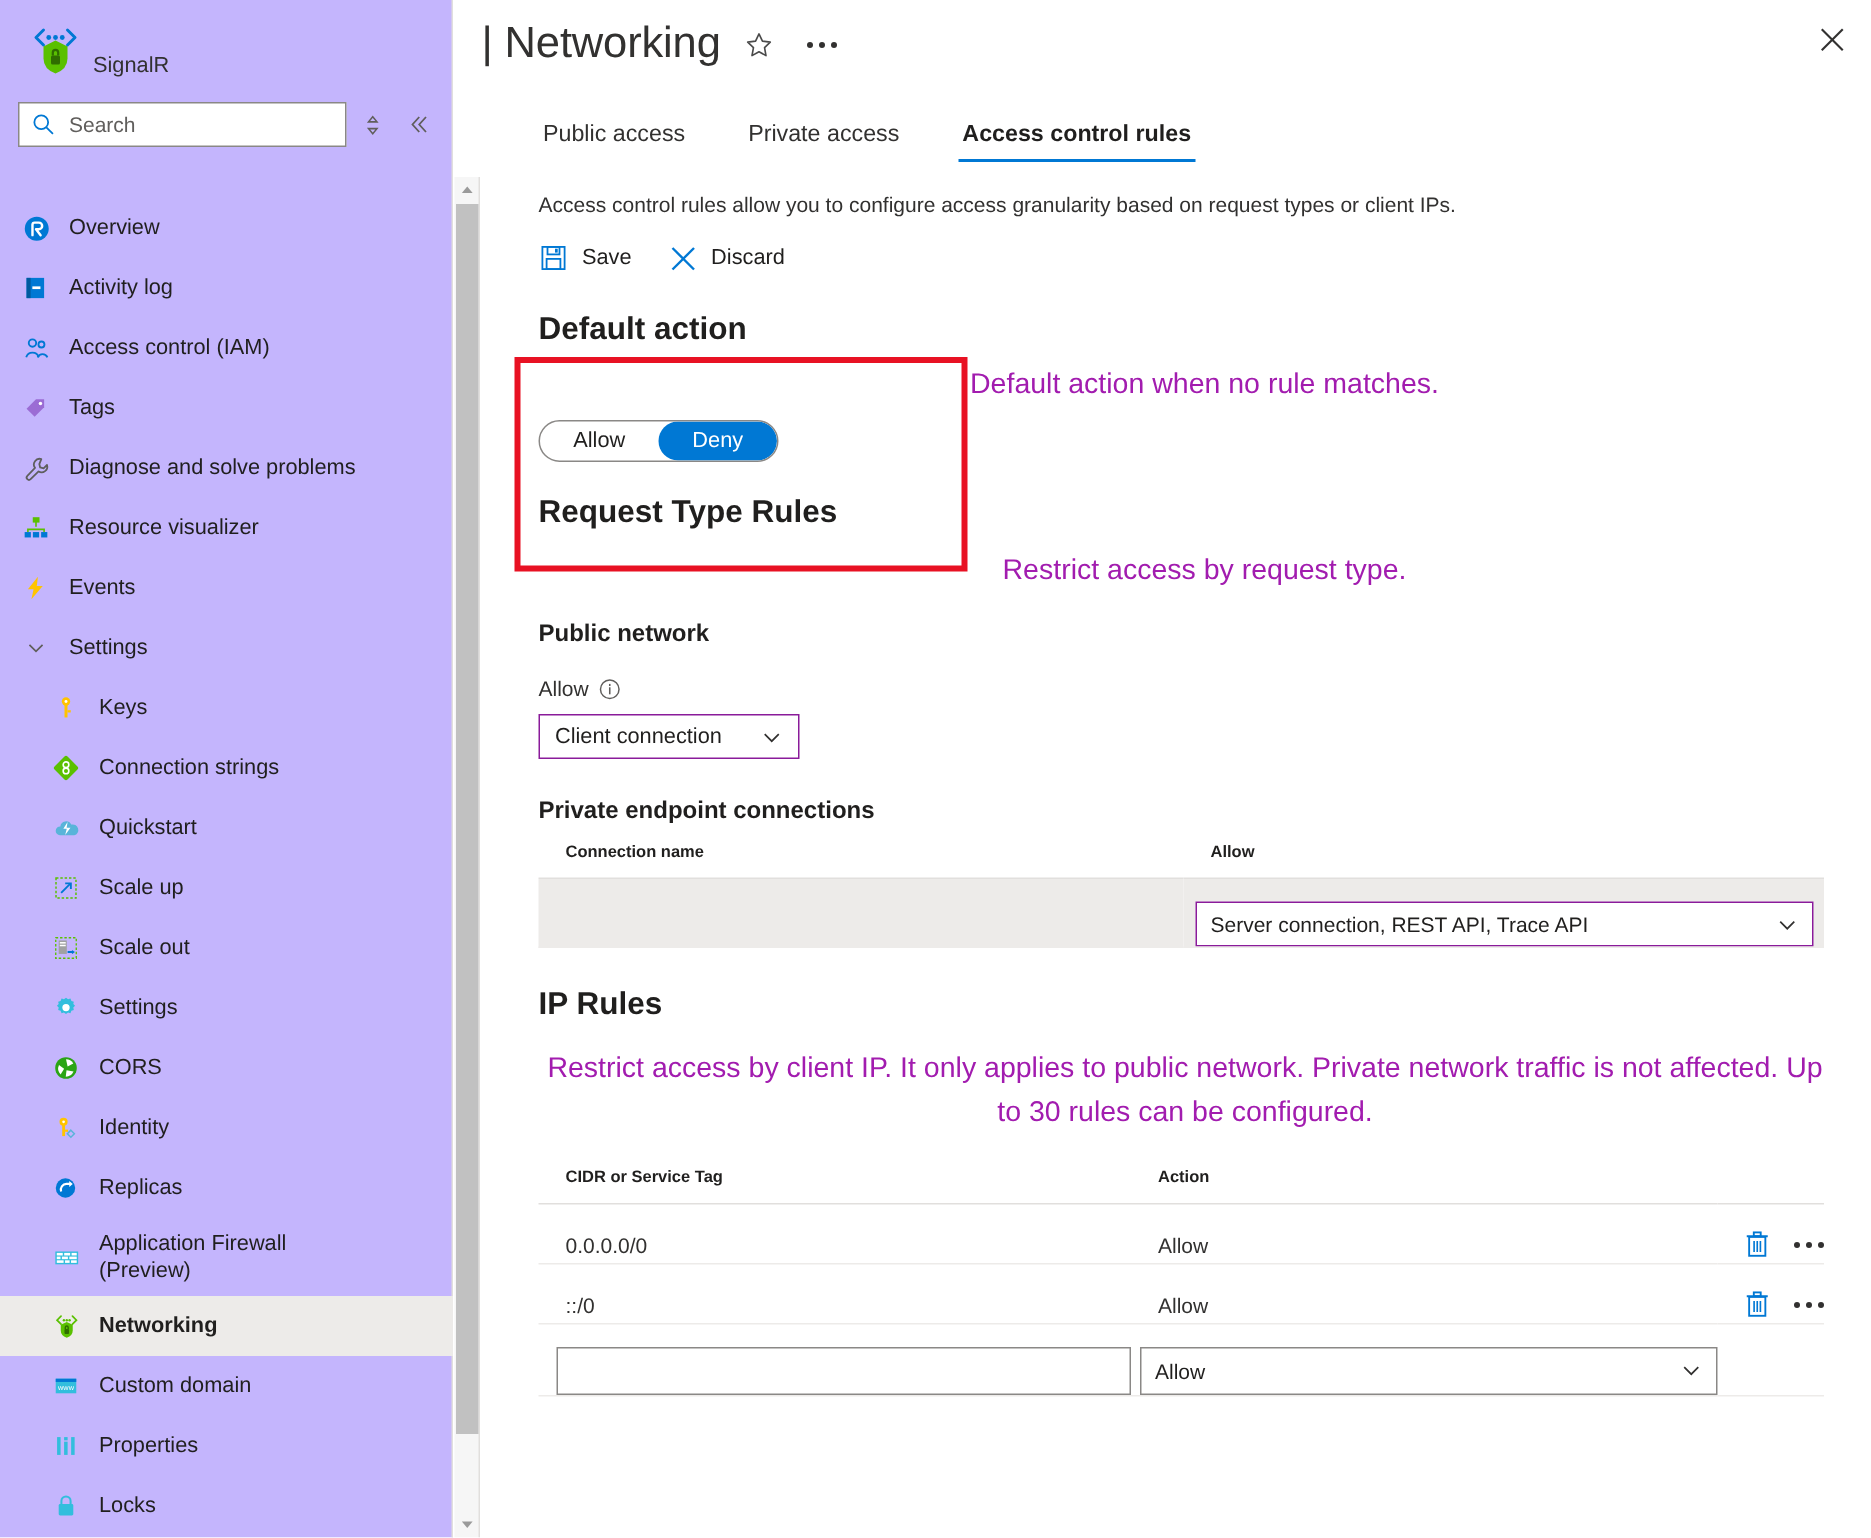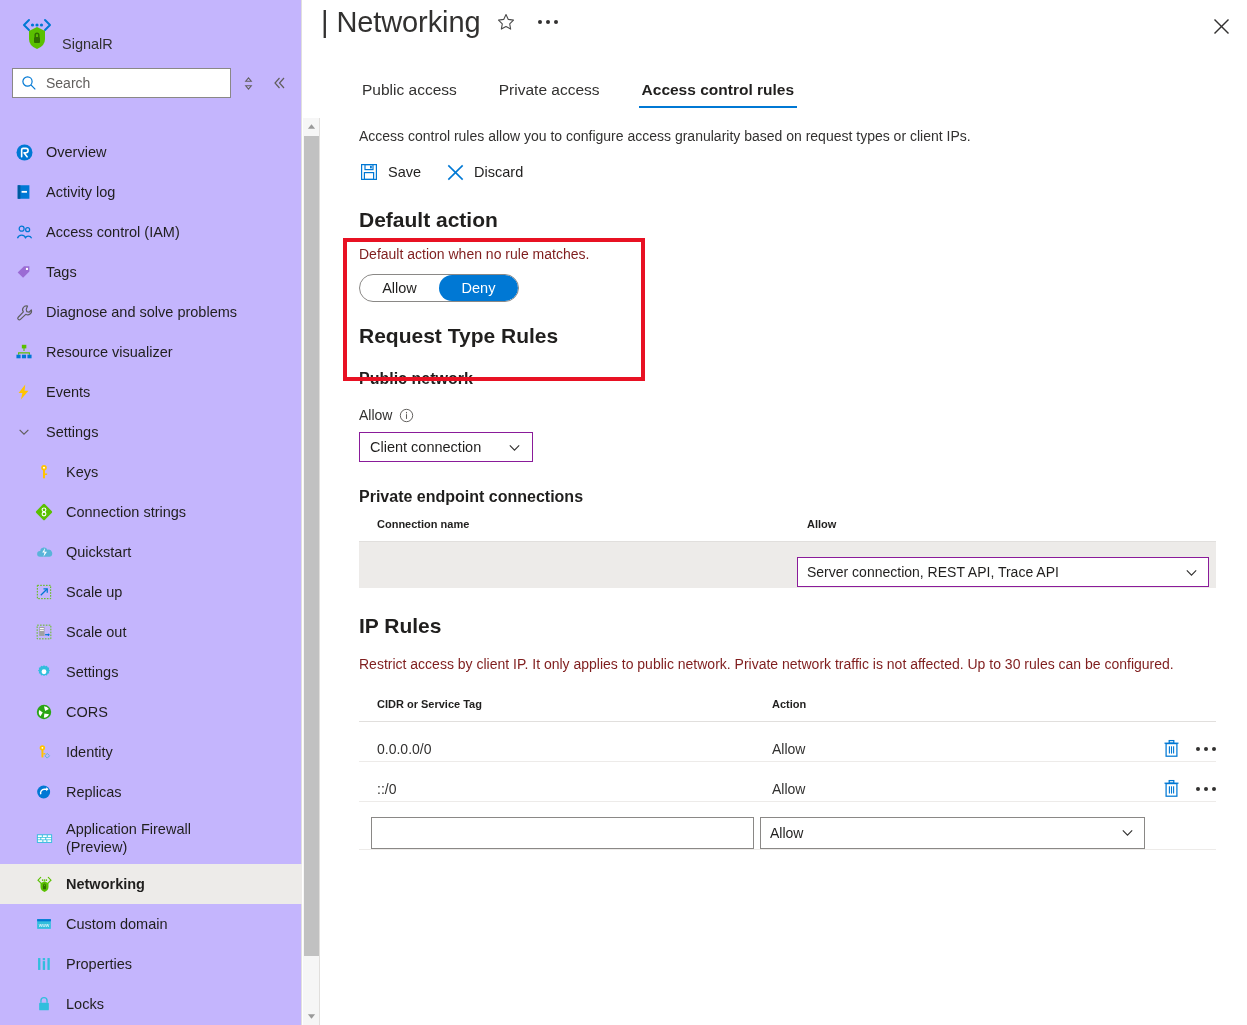--- a/index.html
+++ b/index.html
@@ -135,21 +135,21 @@
 
   
   .main {
     position: absolute;
     left: 321px; top: 0;
     width: 926px; height: 1025px;
     background: #ffffff;
   }
   .title-row {
     display: flex;
-    align-items: flex-start;
+    align-items: flex-end;
     padding: 6px 0 0 0;
     height: 46px;
   }
   .blade-title {
     font-size: 29px;
     font-weight: 300;
     color: #323130;
     letter-spacing: -0.1px;
     white-space: nowrap;
   }
@@ -225,22 +225,23 @@
     font-weight: 600;
     color: #201f1e;
     margin-top: 22px;
   }
   .sec-h3 {
     font-size: 16px;
     font-weight: 600;
     color: #201f1e;
   }
   .sub-text {
-    font-size: 14px;
-    color: #7f1d1d;
+    font-size: 19px;
+    color: #a21caf;
+    text-align: center;
   }
 
   .toggle {
     display: inline-flex;
     align-items: center;
     height: 28px;
     border: 1px solid #8a8886;
     border-radius: 14px;
     background: #fff;
     padding: 0;
@@ -735,20 +736,21 @@
         <div class="sec-h2" style="margin-top:0;">Default action</div>
         <div class="sub-text" style="margin-top:14px;">Default action when no rule matches.</div>
         <div class="toggle" style="margin-top:12px;">
           <div class="opt">Allow</div>
           <div class="opt on">Deny</div>
         </div>
       </div>
 
       <div style="margin-top:20px;">
         <div class="sec-h2">Request Type Rules</div>
+        <div class="sub-text" style="margin-top:16px;">Restrict access by request type.</div>
 
         <div class="sec-h3" style="margin-top:22px;">Public network</div>
 
         <div class="lbl-info" style="margin-top:19px;">
           <span>Allow</span>
           <span class="info-ico">
             <svg width="15" height="15" viewBox="0 0 16 16">
               <circle cx="8" cy="8" r="6.6" fill="none" stroke="#605e5c" stroke-width="1.05"></circle>
               <rect x="7.45" y="6.6" width="1.1" height="5" fill="#605e5c"></rect>
               <rect x="7.45" y="4.2" width="1.1" height="1.5" fill="#605e5c"></rect>

